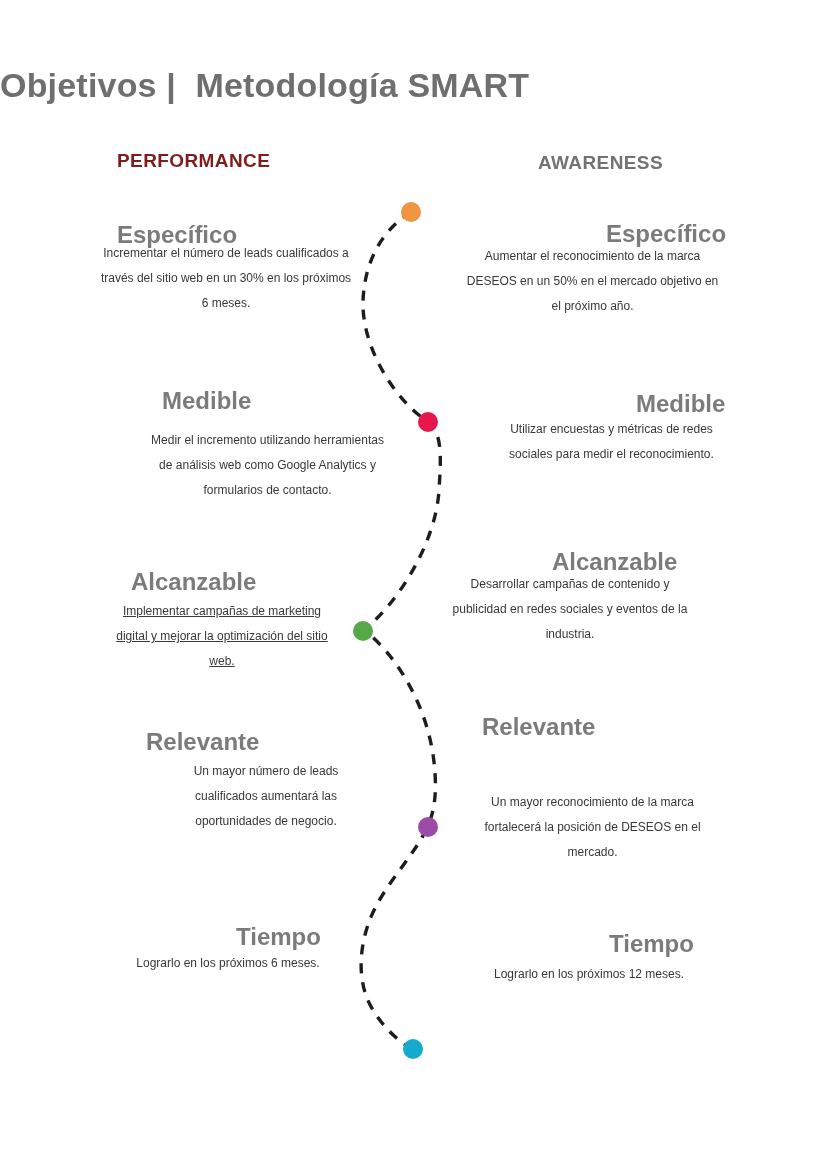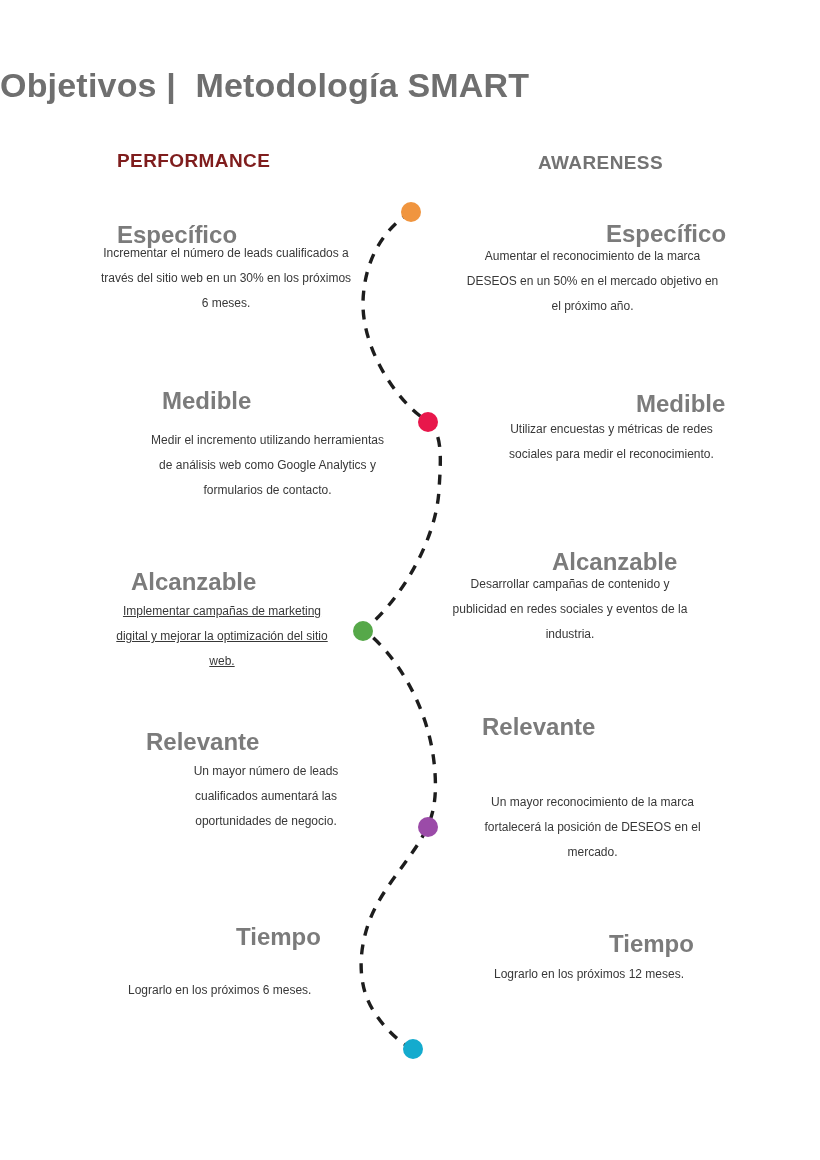--- a/index.html
+++ b/index.html
@@ -51,21 +51,21 @@
   
   .h-l1 { left: 117px; top: 221px; }
   .b-l1 { left:  97px; top: 241px; width: 258px; }
   .h-l2 { left: 162px; top: 387px; }
   .b-l2 { left: 150px; top: 428px; width: 235px; }
   .h-l3 { left: 131px; top: 568px; }
   .b-l3 { left: 112px; top: 599px; width: 220px; text-decoration: underline; }
   .h-l4 { left: 146px; top: 728px; }
   .b-l4 { left: 161px; top: 759px; width: 210px; }
   .h-l5 { left: 236px; top: 923px; }
-  .b-l5 { left: 128px; top: 951px; width: 200px; text-align: left; margin-top: 27px; }
+  .b-l5 { left: 128px; top: 951px; width: 200px; text-align: center; }
   
   .h-r1 { left: 606px; top: 220px; }
   .b-r1 { left: 465px; top: 244px; width: 255px; }
   .h-r2 { left: 636px; top: 390px; }
   .b-r2 { left: 489px; top: 417px; width: 245px; }
   .h-r3 { left: 552px; top: 548px; }
   .b-r3 { left: 445px; top: 572px; width: 250px; }
   .h-r4 { left: 482px; top: 713px; }
   .b-r4 { left: 470px; top: 742px; width: 245px; margin-top: 48px; }
   .h-r5 { left: 609px; top: 930px; }

